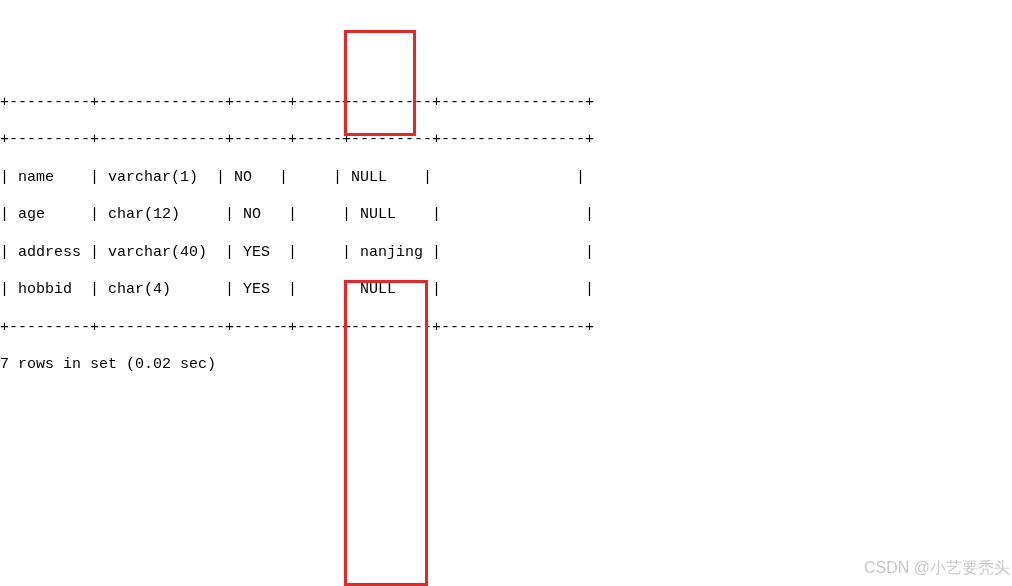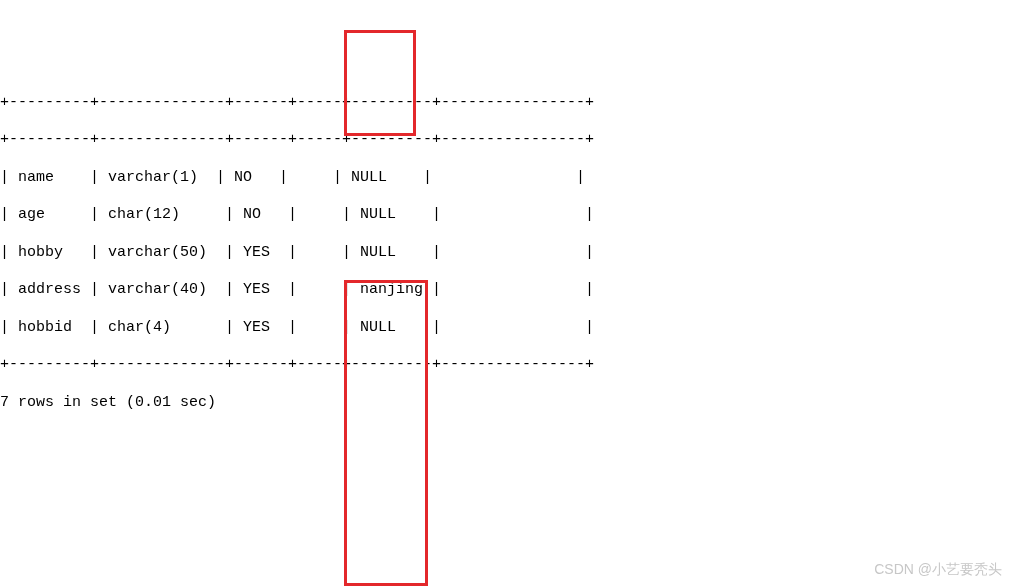--- a/index.html
+++ b/index.html
@@ -24,50 +24,48 @@
     .highlight-box {
       position: absolute;
       border: 3px solid #e3282b;
       background: transparent;
       z-index: 2;
       pointer-events: none;
     }
     .watermark {
       position: absolute;
       bottom: 8px;
-      right: 10px;
+      right: 2px;
       color: #c7c7c7;
       font-family: sans-serif;
-      font-size: 14px;
+      font-size: 16px;
       z-index: 3;
     }
   </style>
 </head>
 <body>
 
 
 
 <div class="terminal">
 <span>+---------+--------------+------+-----+---------+----------------+
 </span>
 <span>+---------+--------------+------+-----+---------+----------------+
 </span>
 <span>| name    | varchar(1)  | NO   |     | NULL    |                |
 </span>
 <span>| age     | char(12)     | NO   |     | NULL    |                |
 </span>
-<span>| hobby   | varchar(50)  | YES  |     | NULL    |                |
-</span>
 <span>| address | varchar(40)  | YES  |     | nanjing |                |
 </span>
 <span>| hobbid  | char(4)      | YES  |     | NULL    |                |
 </span>
 <span>+---------+--------------+------+-----+---------+----------------+
 </span>
-<span>7 rows in set (0.01 sec)
+<span>7 rows in set (0.02 sec)
 </span>
 <span> 
 </span>
 
 
 
 
 
 
 

